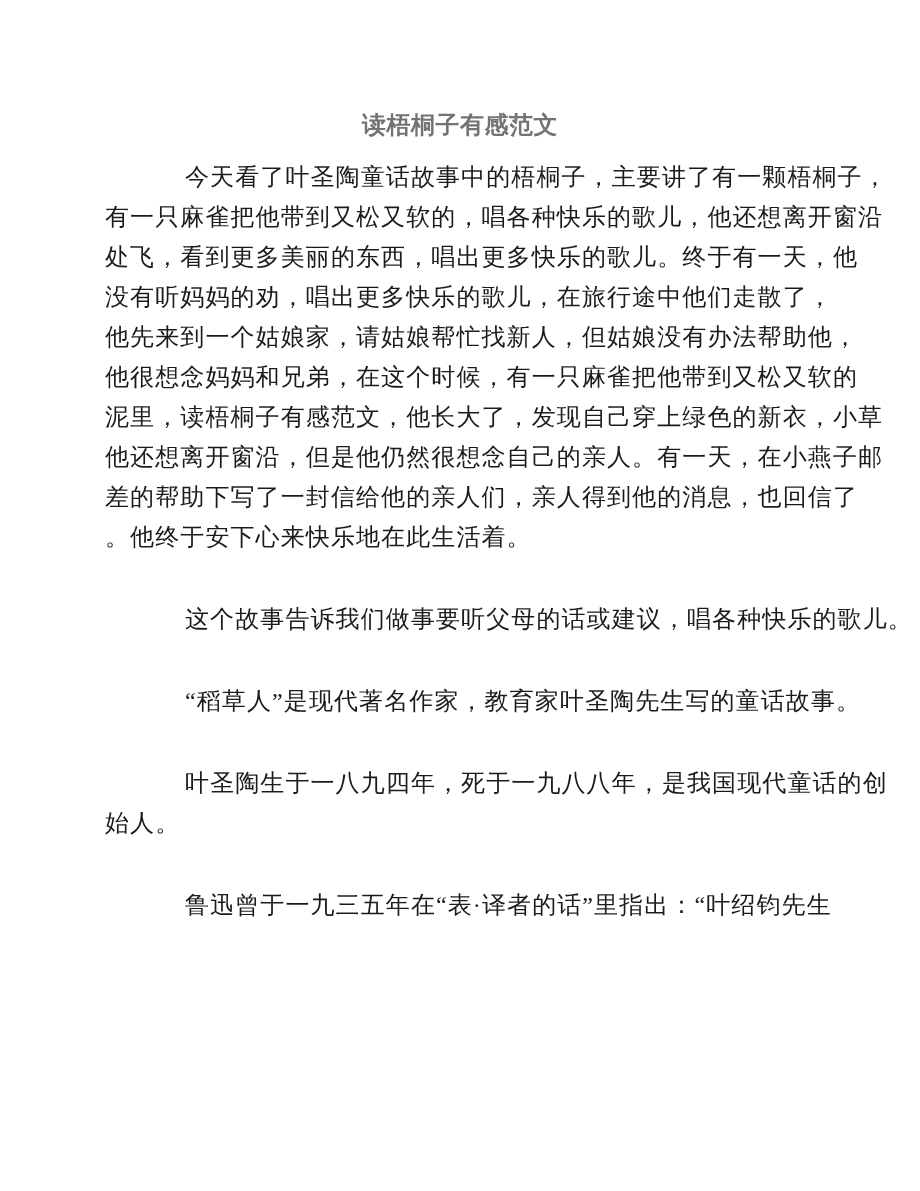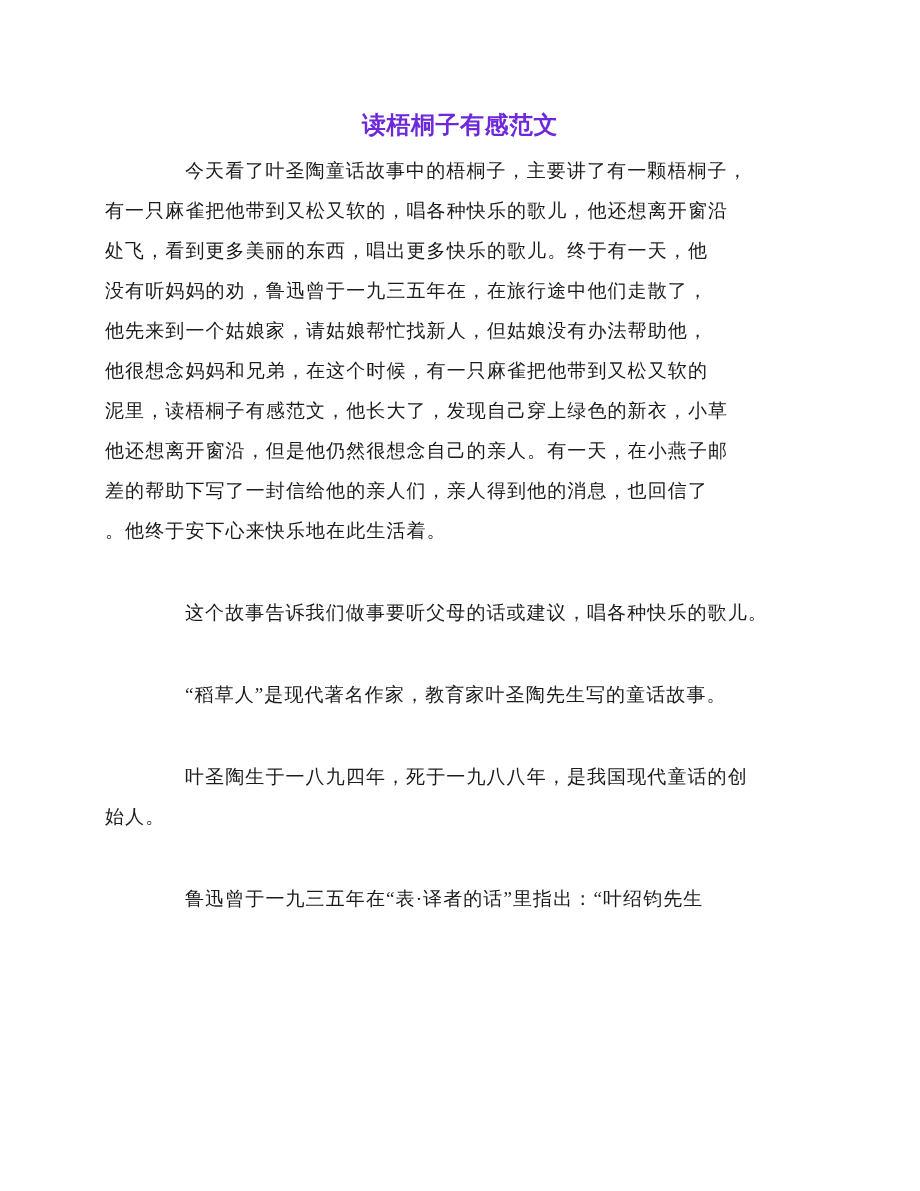--- a/index.html
+++ b/index.html
@@ -23,23 +23,23 @@
     margin: 105px 0 0 0;
     text-align: center;
     font-size: 24px;
     line-height: 40px;
     font-weight: bold;
     color: #ff0000;
     letter-spacing: 0.5px;
     white-space: nowrap;
   }
   .doc-body {
-    margin: 6px 0 0 105px;
+    margin: 12px 0 0 105px;
     color: #1b1b1b;
-    font-size: 19px;
+    font-size: 24px;
     letter-spacing: 1.1px;
   }
   .para {
     margin: 0 0 42px 0;
     padding: 0;
   }
   .line {
     display: block;
     height: 40px;
     line-height: 40px;
@@ -47,29 +47,29 @@
   }
   .line.first {
     text-indent: 80px;
   }
 </style>
 </head>
 <body>
 
 <div class="doc-page" style="background: rgb(255, 255, 255);">
 
-  <h1 class="doc-title" style="color: #6d28d9;">读梧桐子有感范文</h1>
+  <h1 class="doc-title" style="color: #737373;">读梧桐子有感范文</h1>
 
   <div class="doc-body" style="color: rgb(27, 27, 27);">
 
     <p class="para">
       <span class="line first">今天看了叶圣陶童话故事中的梧桐子，主要讲了有一颗梧桐子，</span>
       <span class="line">有一只麻雀把他带到又松又软的，唱各种快乐的歌儿，他还想离开窗沿</span>
       <span class="line">处飞，看到更多美丽的东西，唱出更多快乐的歌儿。终于有一天，他</span>
-      <span class="line">没有听妈妈的劝，鲁迅曾于一九三五年在，在旅行途中他们走散了，</span>
+      <span class="line">没有听妈妈的劝，唱出更多快乐的歌儿，在旅行途中他们走散了，</span>
       <span class="line">他先来到一个姑娘家，请姑娘帮忙找新人，但姑娘没有办法帮助他，</span>
       <span class="line">他很想念妈妈和兄弟，在这个时候，有一只麻雀把他带到又松又软的</span>
       <span class="line">泥里，读梧桐子有感范文，他长大了，发现自己穿上绿色的新衣，小草</span>
       <span class="line">他还想离开窗沿，但是他仍然很想念自己的亲人。有一天，在小燕子邮</span>
       <span class="line">差的帮助下写了一封信给他的亲人们，亲人得到他的消息，也回信了</span>
       <span class="line">。他终于安下心来快乐地在此生活着。</span>
     </p>
 
     <p class="para">
       <span class="line first">这个故事告诉我们做事要听父母的话或建议，唱各种快乐的歌儿。</span>

